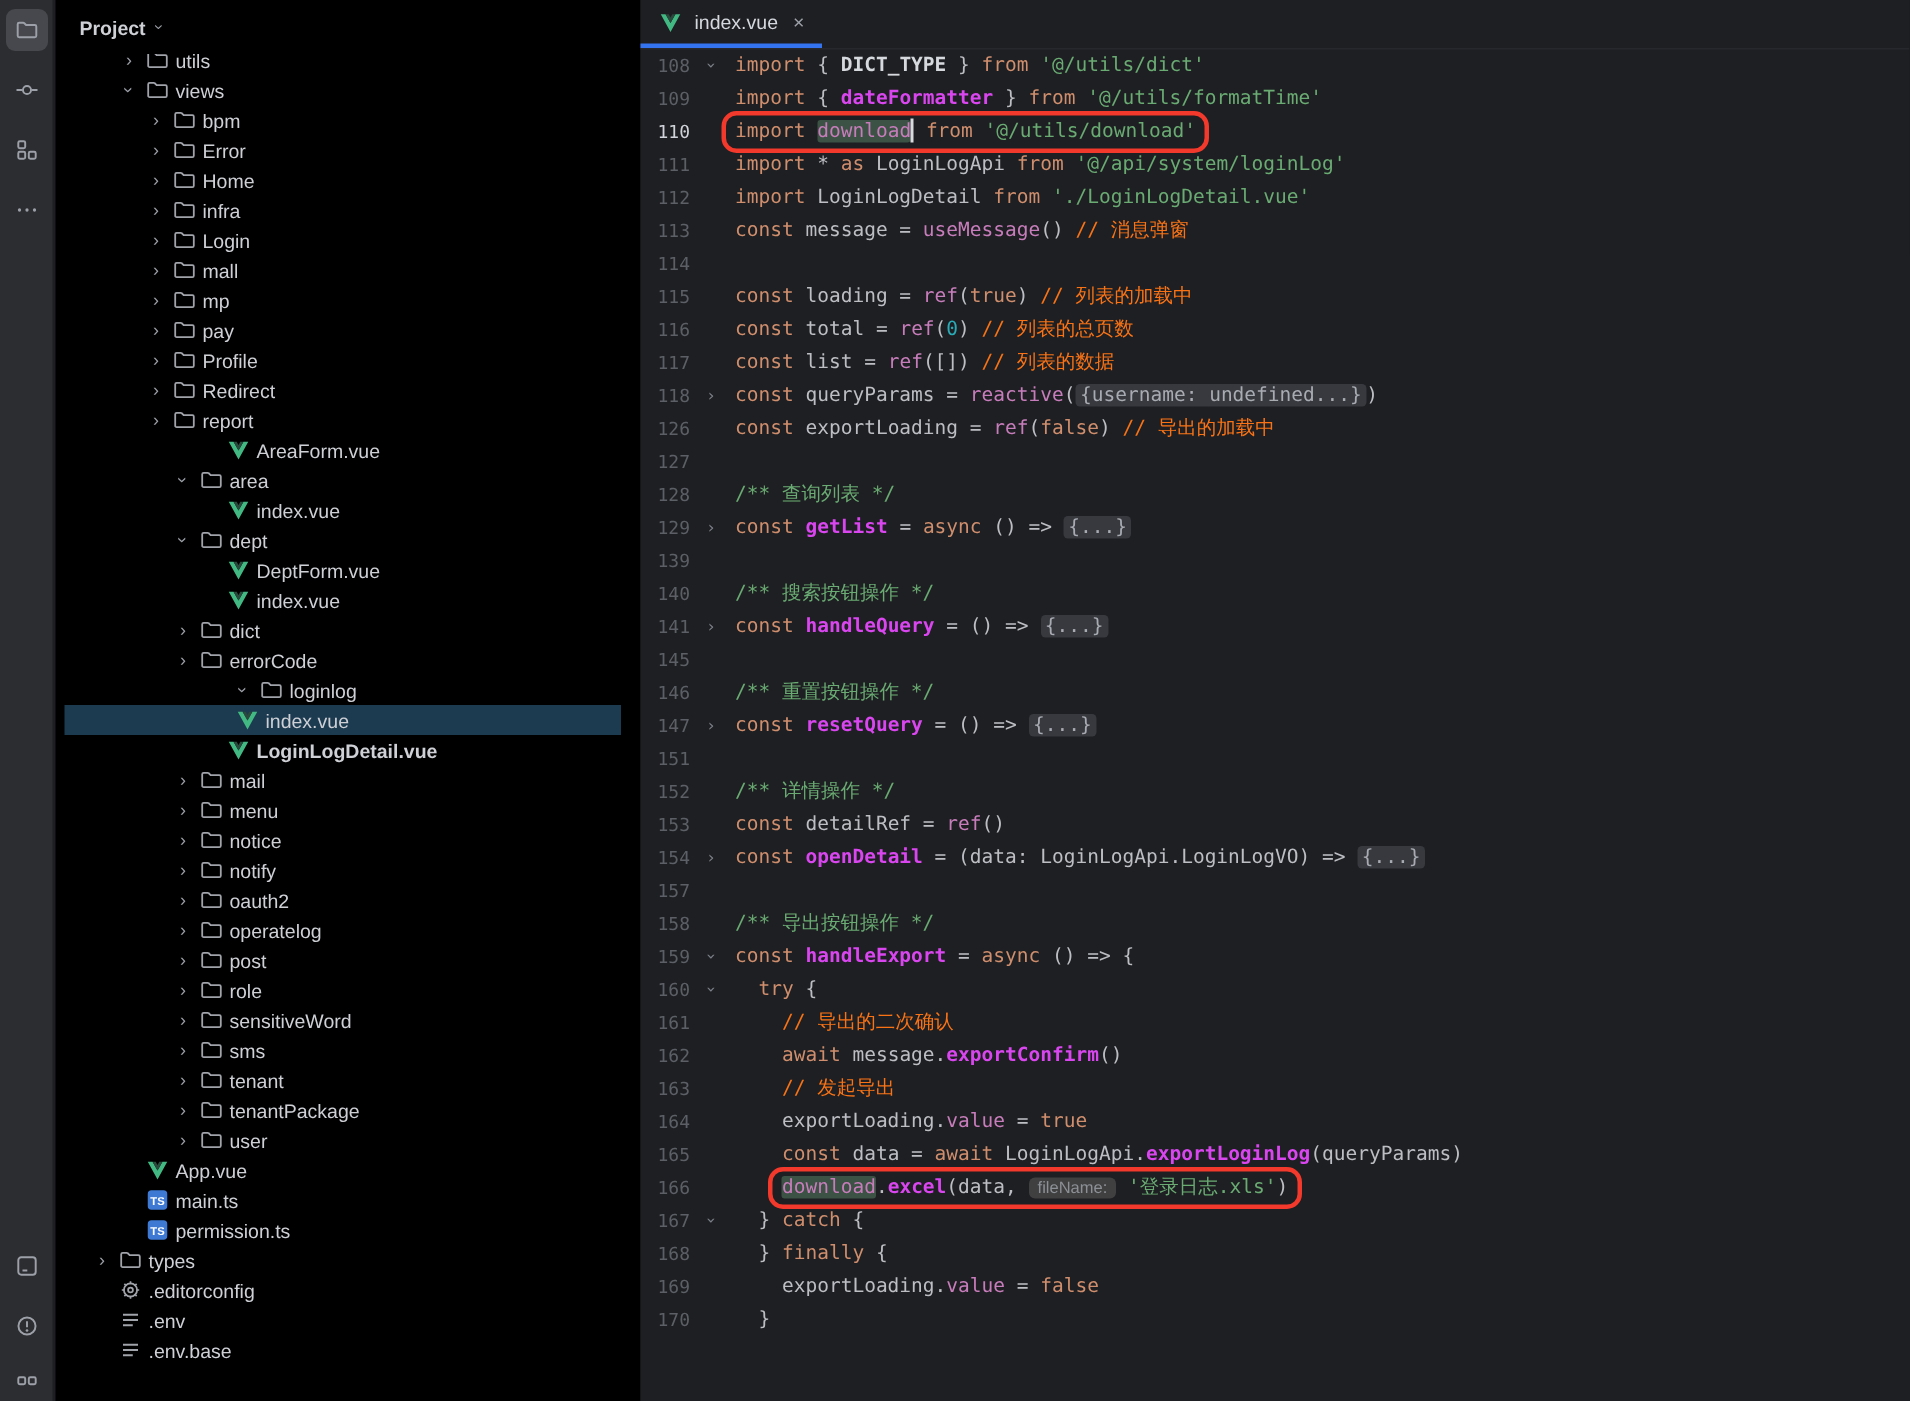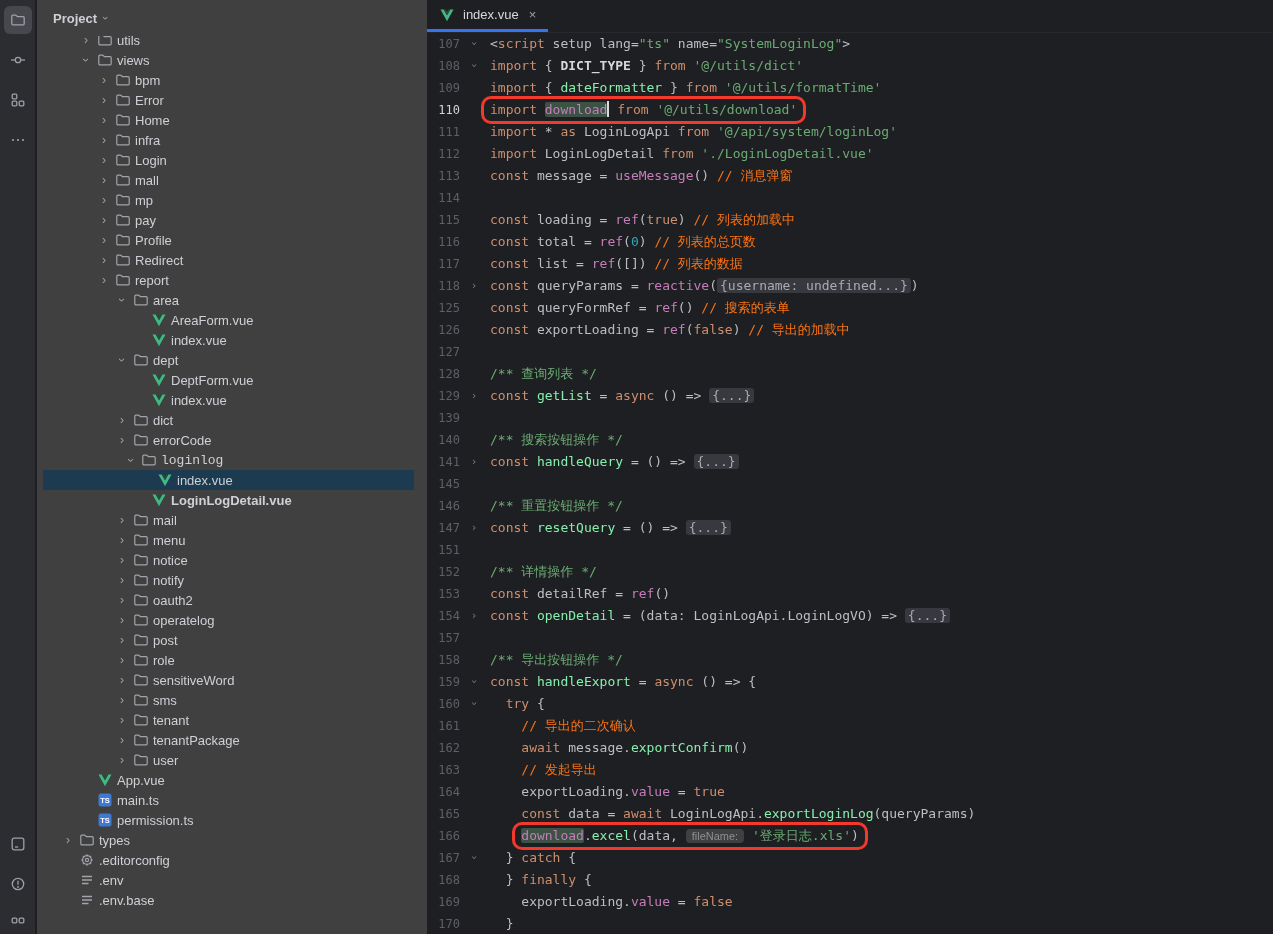--- a/index.html
+++ b/index.html
@@ -14,21 +14,21 @@
   .ab-top { display:flex; flex-direction:column; align-items:center; gap:12px; }
   .ab-bottom { margin-top:auto; display:flex; flex-direction:column; align-items:center; gap:12px;
     margin-bottom:-10px; }
   .ab-btn { width:28px; height:28px; display:flex; align-items:center; justify-content:center;
     border-radius:6px; color:#9da0a8; }
   .ab-btn.active { background:#46484d; }
   .ab-btn svg { stroke:#9da0a8; fill:none; stroke-width:1.3; }
 
   
   .sidebar { position:absolute; left:37px; top:0; width:390px; height:934px;
-    background:#404040; overflow:hidden; }
+    background:#000000; overflow:hidden; }
   .sb-header { height:36px; display:flex; align-items:center; padding-left:16px;
     color:#ced0d6; font-size:13px; font-weight:bold; }
   .sb-header .chev-small { color:#9da0a8; font-weight:normal; margin-left:7px; font-size:11px;
     display:inline-block; transform:rotate(90deg); }
   .tree { position:absolute; top:36px; left:0; right:0; bottom:0; overflow:hidden; }
   .tree-inner { margin-top:-6px; }
   .trow { height:20px; display:flex; align-items:center; font-size:13px; color:#ced0d6;
     white-space:nowrap; cursor:default; }
   .trow.selected { background:#1c3b50; margin-left:6px; margin-right:13px; }
   .chevbox { width:18px; min-width:18px; text-align:center; color:#9da0a8; font-size:12px; }
@@ -53,21 +53,21 @@
   .fgut { width:16px; min-width:16px; color:#7b7f87; font-size:11px; text-align:center; }
   .fgut .chev { display:inline-block; line-height:1; }
   .fgut .chev.down { transform:rotate(90deg); }
   .ctext { padding-left:8px; }
 
   .k   { color:#cf8e6d; }
   .pl  { color:#bcbec4; }
   .s   { color:#6aab73; }
   .c   { color:#f97316; }
   .dc  { color:#6aab73; }
-  .fn  { color:#86efac; font-weight:400; }
+  .fn  { color:#d946ef; font-weight:700; }
   .fc  { color:#c77dbb; }
   .cn  { color:#d6d9de; font-weight:600; }
   .num { color:#2aacb8; }
   .prop{ color:#c77dbb; }
   .tag { color:#cf8e6d; }
   .at  { color:#bcbec4; }
   .hl  { background:#3b5244; border-radius:2px; }
   .chip { background:#37393f; color:#a9abb2; border-radius:3px; padding:0 3px; }
   .inlay { background:#404040; color:#8c9096; border-radius:4px; padding:1px 6px;
     font-size:11px; font-family:"Liberation Sans", sans-serif; }
@@ -251,38 +251,38 @@
           </div>
           <div class="trow" style="padding-left: 58px;">
             <span class="chevbox"><span class="chev">›</span></span>
             <span class="ticon">
               <svg width="16" height="16" viewBox="0 0 16 16">
                 <path d="M1.8 4.2c0-.5.4-1 1-1h2.6c.3 0 .6.1.8.3l1.2 1.2h5.8c.6 0 1 .5 1 1v6.1c0 .5-.4 1-1 1H2.8c-.6 0-1-.5-1-1z" stroke="#a0a3aa" fill="none" stroke-width="1.2"></path>
               </svg>
             </span>
             <span class="tlabel">report</span>
           </div>
-          <div class="trow" style="padding-left: 76px;">
-            <span class="chevbox"><span class="chev down">›</span></span>
-            <span class="ticon">
-              <svg width="16" height="16" viewBox="0 0 16 16">
-                <path d="M1.8 4.2c0-.5.4-1 1-1h2.6c.3 0 .6.1.8.3l1.2 1.2h5.8c.6 0 1 .5 1 1v6.1c0 .5-.4 1-1 1H2.8c-.6 0-1-.5-1-1z" stroke="#a0a3aa" fill="none" stroke-width="1.2"></path>
-              </svg>
-            </span>
-            <span class="tlabel">area</span>
-          </div>
           <div class="trow" style="padding-left: 112px;">
             <span class="ticon">
               <svg width="16" height="16" viewBox="0 0 16 16">
                 <path d="M1.5 2.5h3.2L8 8.3l3.3-5.8h3.2L8 14.3z" fill="#42b883"></path>
                 <path d="M4.7 2.5h2.1L8 4.7l1.2-2.2h2.1L8 8.3z" fill="#2a4a3d"></path>
               </svg>
             </span>
             <span class="tlabel">AreaForm.vue</span>
           </div>
+          <div class="trow" style="padding-left: 76px;">
+            <span class="chevbox"><span class="chev down">›</span></span>
+            <span class="ticon">
+              <svg width="16" height="16" viewBox="0 0 16 16">
+                <path d="M1.8 4.2c0-.5.4-1 1-1h2.6c.3 0 .6.1.8.3l1.2 1.2h5.8c.6 0 1 .5 1 1v6.1c0 .5-.4 1-1 1H2.8c-.6 0-1-.5-1-1z" stroke="#a0a3aa" fill="none" stroke-width="1.2"></path>
+              </svg>
+            </span>
+            <span class="tlabel">area</span>
+          </div>
           <div class="trow" style="padding-left: 112px;">
             <span class="ticon">
               <svg width="16" height="16" viewBox="0 0 16 16">
                 <path d="M1.5 2.5h3.2L8 8.3l3.3-5.8h3.2L8 14.3z" fill="#42b883"></path>
                 <path d="M4.7 2.5h2.1L8 4.7l1.2-2.2h2.1L8 8.3z" fill="#2a4a3d"></path>
               </svg>
             </span>
             <span class="tlabel">index.vue</span>
           </div>
           <div class="trow" style="padding-left: 76px;">
@@ -323,21 +323,21 @@
           </div>
           <div class="trow" style="padding-left: 76px;">
             <span class="chevbox"><span class="chev">›</span></span>
             <span class="ticon">
               <svg width="16" height="16" viewBox="0 0 16 16">
                 <path d="M1.8 4.2c0-.5.4-1 1-1h2.6c.3 0 .6.1.8.3l1.2 1.2h5.8c.6 0 1 .5 1 1v6.1c0 .5-.4 1-1 1H2.8c-.6 0-1-.5-1-1z" stroke="#a0a3aa" fill="none" stroke-width="1.2"></path>
               </svg>
             </span>
             <span class="tlabel">errorCode</span>
           </div>
-          <div class="trow" style="padding-left: 84px; font-family: Liberation Mono, monospace;">
+          <div class="trow" style="padding-left: 116px;">
             <span class="chevbox"><span class="chev down">›</span></span>
             <span class="ticon">
               <svg width="16" height="16" viewBox="0 0 16 16">
                 <path d="M1.8 4.2c0-.5.4-1 1-1h2.6c.3 0 .6.1.8.3l1.2 1.2h5.8c.6 0 1 .5 1 1v6.1c0 .5-.4 1-1 1H2.8c-.6 0-1-.5-1-1z" stroke="#a0a3aa" fill="none" stroke-width="1.2"></path>
               </svg>
             </span>
             <span class="tlabel">loginlog</span>
           </div>
           <div class="trow selected" style="padding-left: 112px;">
             <span class="ticon">
@@ -547,33 +547,31 @@
             <svg width="16" height="16" viewBox="0 0 16 16">
               <path d="M1.5 2.5h3.2L8 8.3l3.3-5.8h3.2L8 14.3z" fill="#42b883"></path>
               <path d="M4.7 2.5h2.1L8 4.7l1.2-2.2h2.1L8 8.3z" fill="#2a4a3d"></path>
             </svg>
           </span>
         <span>index.vue</span>
         <span class="close">×</span>
       </div>
     </div>
     <div class="code" id="code">
-        <div class="cline"><span class="ln">107</span><span class="fgut"><span class="chev down">›</span></span><span class="ctext"><span class="pl">&lt;</span><span class="tag">script</span><span class="at"> setup lang=</span><span class="s">"ts"</span><span class="at"> name=</span><span class="s">"SystemLoginLog"</span><span class="pl">&gt;</span></span></div>
         <div class="cline"><span class="ln">108</span><span class="fgut"><span class="chev down">›</span></span><span class="ctext"><span class="k">import</span><span class="pl"> { </span><span class="cn">DICT_TYPE</span><span class="pl"> } </span><span class="k">from</span><span class="pl"> </span><span class="s">'@/utils/dict'</span></span></div>
         <div class="cline"><span class="ln">109</span><span class="fgut"></span><span class="ctext"><span class="k">import</span><span class="pl"> { </span><span class="fn">dateFormatter</span><span class="pl"> } </span><span class="k">from</span><span class="pl"> </span><span class="s">'@/utils/formatTime'</span></span></div>
         <div class="cline"><span class="ln cur">110</span><span class="fgut"></span><span class="ctext"><span class="redbox"><span class="k">import</span><span class="pl"> </span><span class="fc hl">download</span><span class="caret"></span><span class="pl"> </span><span class="k">from</span><span class="pl"> </span><span class="s">'@/utils/download'</span></span></span></div>
         <div class="cline"><span class="ln">111</span><span class="fgut"></span><span class="ctext"><span class="k">import</span><span class="pl"> * </span><span class="k">as</span><span class="pl"> LoginLogApi </span><span class="k">from</span><span class="pl"> </span><span class="s">'@/api/system/loginLog'</span></span></div>
         <div class="cline"><span class="ln">112</span><span class="fgut"></span><span class="ctext"><span class="k">import</span><span class="pl"> LoginLogDetail </span><span class="k">from</span><span class="pl"> </span><span class="s">'./LoginLogDetail.vue'</span></span></div>
         <div class="cline"><span class="ln">113</span><span class="fgut"></span><span class="ctext"><span class="k">const</span><span class="pl"> message = </span><span class="fc">useMessage</span><span class="pl">() </span><span class="c">// 消息弹窗</span></span></div>
         <div class="cline"><span class="ln">114</span><span class="fgut"></span><span class="ctext"></span></div>
         <div class="cline"><span class="ln">115</span><span class="fgut"></span><span class="ctext"><span class="k">const</span><span class="pl"> loading = </span><span class="fc">ref</span><span class="pl">(</span><span class="k">true</span><span class="pl">) </span><span class="c">// 列表的加载中</span></span></div>
         <div class="cline"><span class="ln">116</span><span class="fgut"></span><span class="ctext"><span class="k">const</span><span class="pl"> total = </span><span class="fc">ref</span><span class="pl">(</span><span class="num">0</span><span class="pl">) </span><span class="c">// 列表的总页数</span></span></div>
         <div class="cline"><span class="ln">117</span><span class="fgut"></span><span class="ctext"><span class="k">const</span><span class="pl"> list = </span><span class="fc">ref</span><span class="pl">([]) </span><span class="c">// 列表的数据</span></span></div>
         <div class="cline"><span class="ln">118</span><span class="fgut"><span class="chev">›</span></span><span class="ctext"><span class="k">const</span><span class="pl"> queryParams = </span><span class="fc">reactive</span><span class="pl">(</span><span class="chip">{username: undefined...}</span><span class="pl">)</span></span></div>
-        <div class="cline"><span class="ln">125</span><span class="fgut"></span><span class="ctext"><span class="k">const</span><span class="pl"> queryFormRef = </span><span class="fc">ref</span><span class="pl">() </span><span class="c">// 搜索的表单</span></span></div>
         <div class="cline"><span class="ln">126</span><span class="fgut"></span><span class="ctext"><span class="k">const</span><span class="pl"> exportLoading = </span><span class="fc">ref</span><span class="pl">(</span><span class="k">false</span><span class="pl">) </span><span class="c">// 导出的加载中</span></span></div>
         <div class="cline"><span class="ln">127</span><span class="fgut"></span><span class="ctext"></span></div>
         <div class="cline"><span class="ln">128</span><span class="fgut"></span><span class="ctext"><span class="dc">/** 查询列表 */</span></span></div>
         <div class="cline"><span class="ln">129</span><span class="fgut"><span class="chev">›</span></span><span class="ctext"><span class="k">const</span><span class="pl"> </span><span class="fn">getList</span><span class="pl"> = </span><span class="k">async</span><span class="pl"> () =&gt; </span><span class="chip">{...}</span></span></div>
         <div class="cline"><span class="ln">139</span><span class="fgut"></span><span class="ctext"></span></div>
         <div class="cline"><span class="ln">140</span><span class="fgut"></span><span class="ctext"><span class="dc">/** 搜索按钮操作 */</span></span></div>
         <div class="cline"><span class="ln">141</span><span class="fgut"><span class="chev">›</span></span><span class="ctext"><span class="k">const</span><span class="pl"> </span><span class="fn">handleQuery</span><span class="pl"> = () =&gt; </span><span class="chip">{...}</span></span></div>
         <div class="cline"><span class="ln">145</span><span class="fgut"></span><span class="ctext"></span></div>
         <div class="cline"><span class="ln">146</span><span class="fgut"></span><span class="ctext"><span class="dc">/** 重置按钮操作 */</span></span></div>
         <div class="cline"><span class="ln">147</span><span class="fgut"><span class="chev">›</span></span><span class="ctext"><span class="k">const</span><span class="pl"> </span><span class="fn">resetQuery</span><span class="pl"> = () =&gt; </span><span class="chip">{...}</span></span></div>

